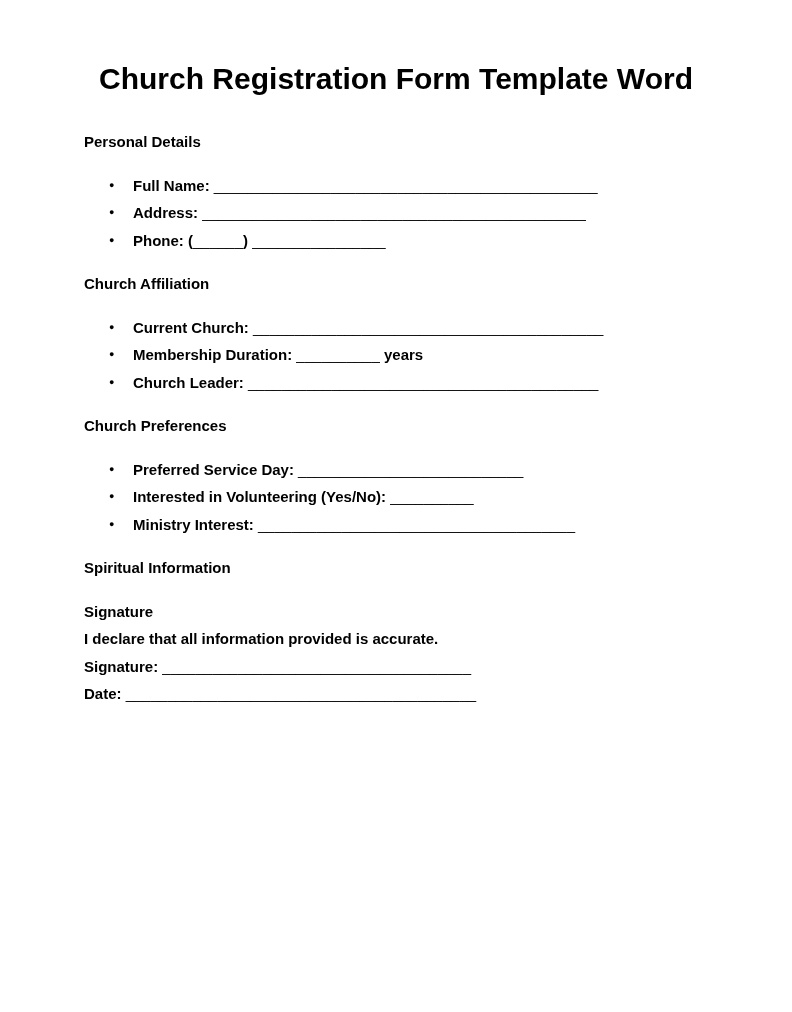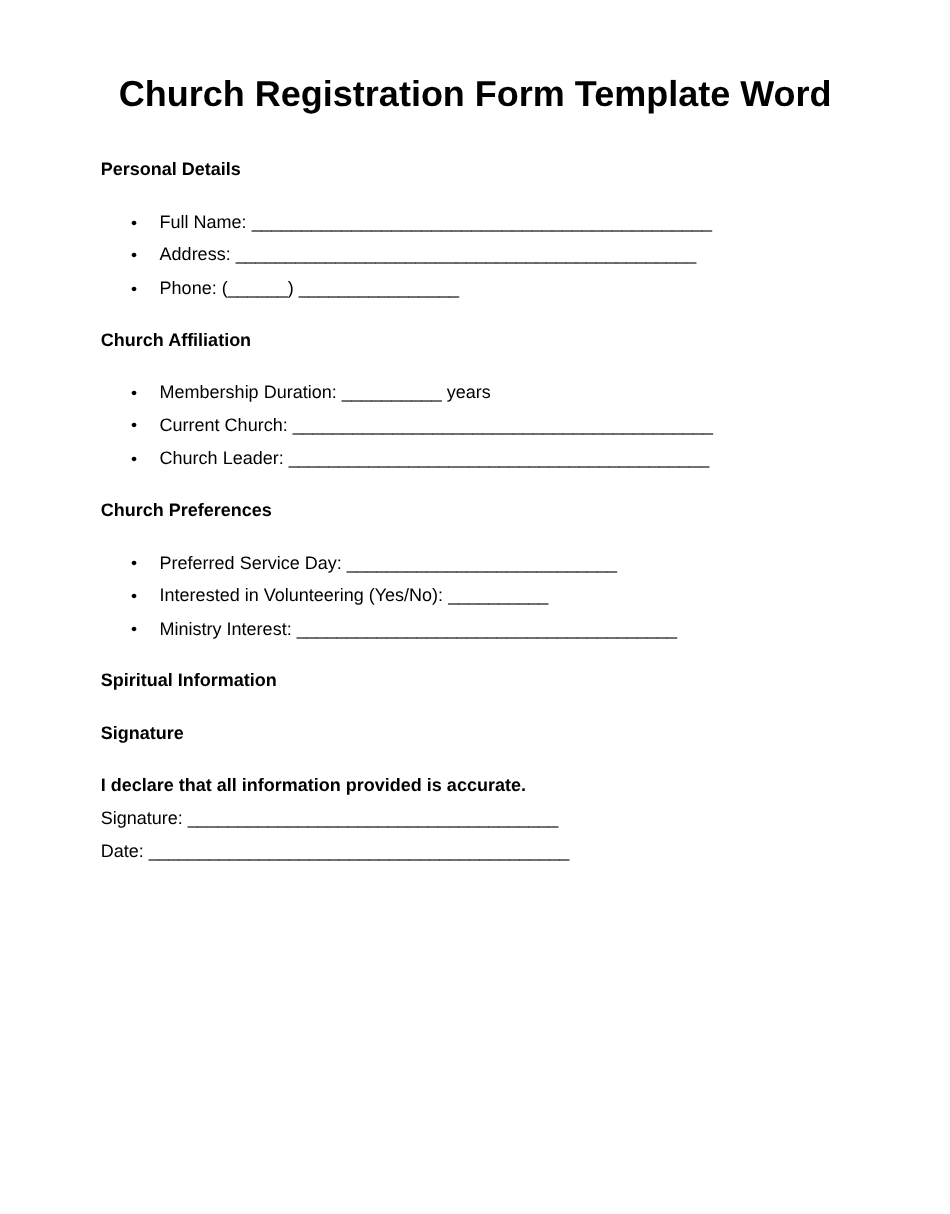--- a/index.html
+++ b/index.html
@@ -49,24 +49,24 @@
   }
   ul.fields li::before {
     content: "\25CF";
     position: absolute;
     left: 25px;
     top: 0;
     font-size: 9px;
     line-height: 27.5px;
     color: #000000;
   }
-  .b { font-weight: 400; }
+  .b { font-weight: 700; }
   .r { font-weight: 400; }
   .sig-block .heading {
-    margin: 16px 0 16px 0;
+    margin: 16px 0 0 0;
   }
   .sig-block .line {
     margin: 0;
     line-height: 27.5px;
     white-space: pre-wrap;
   }
   .declaration {
     font-weight: 700;
   }
   .footer {
@@ -93,22 +93,22 @@
 
   <div class="content sections">
       <div class="heading">Personal Details</div>
       <ul class="fields">
         <li><span class="b">Full Name: </span><span class="r">______________________________________________</span></li>
         <li><span class="b">Address: </span><span class="r">______________________________________________</span></li>
         <li><span class="b">Phone: (</span><span class="r">______</span><span class="b">) </span><span class="r">________________</span></li>
       </ul>
       <div class="heading">Church Affiliation</div>
       <ul class="fields">
+        <li><span class="b">Current Church: </span><span class="r">__________________________________________</span></li>
         <li><span class="b">Membership Duration: </span><span class="r">__________ </span><span class="b">years</span></li>
-        <li><span class="b">Current Church: </span><span class="r">__________________________________________</span></li>
         <li><span class="b">Church Leader: </span><span class="r">__________________________________________</span></li>
       </ul>
       <div class="heading">Church Preferences</div>
       <ul class="fields">
         <li><span class="b">Preferred Service Day: </span><span class="r">___________________________</span></li>
         <li><span class="b">Interested in Volunteering (Yes/No): </span><span class="r">__________</span></li>
         <li><span class="b">Ministry Interest: </span><span class="r">______________________________________</span></li>
       </ul>
       <div class="heading">Spiritual Information</div>
     </div>

